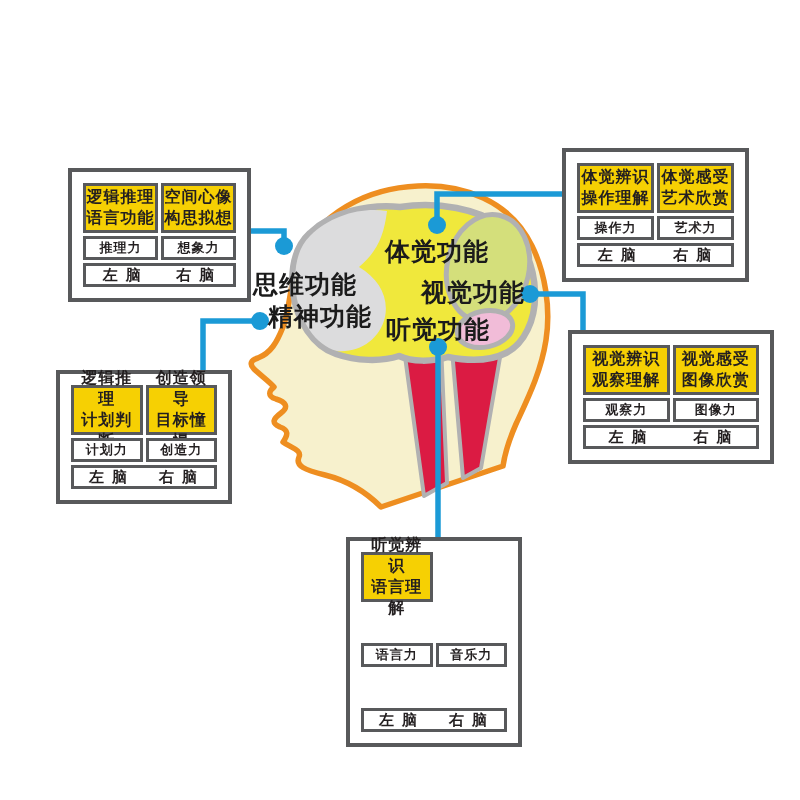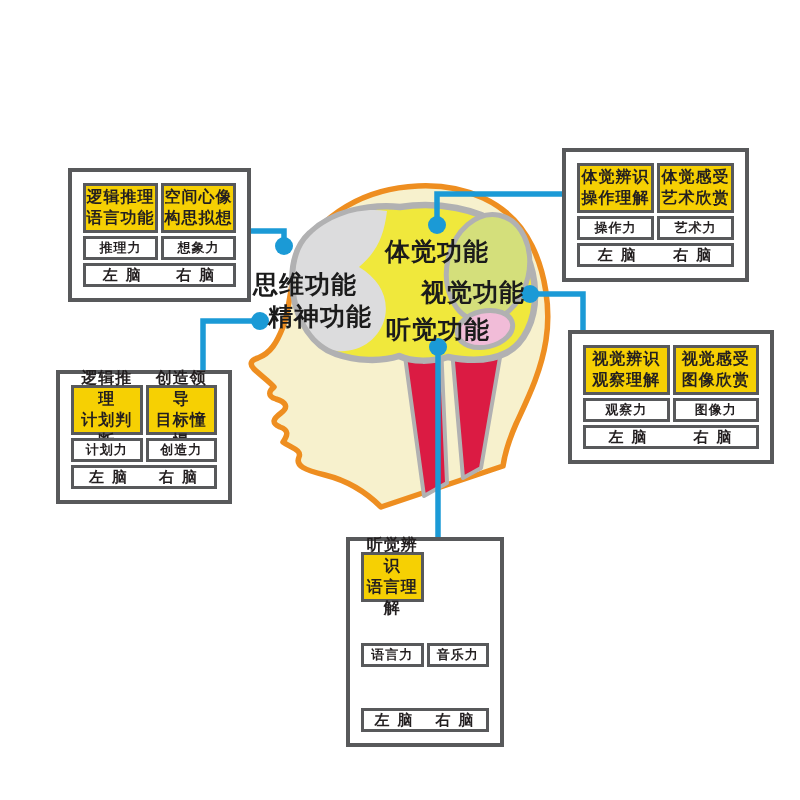--- a/index.html
+++ b/index.html
@@ -43,21 +43,21 @@
     background:#ffffff;border:3px solid var(--table_border);
     height:18px;display:flex;align-items:center;justify-content:space-around;
     font-size:15px;letter-spacing:2px;
   }
 
   
   #tbl-logic      {left:68px; top:168px; width:183px;}
   #tbl-somatic    {left:562px;top:148px; width:187px;}
   #tbl-visual     {left:568px;top:330px; width:206px;}
   #tbl-comm       {left:56px; top:370px; width:176px;}
-  #tbl-auditory   {left:346px;top:537px; width:158px;gap:41px;}
+  #tbl-auditory   {left:346px;top:537px; width:176px;gap:41px;}
 
   
   #lbl-thinking {left:305px;top:264px;margin-top:20px;}
   #lbl-somatic  {left:437px;top:251px;}
   #lbl-visual   {left:473px;top:292px;}
   #lbl-auditory {left:438px;top:329px;}
   #lbl-mental   {left:320px;top:316px;}
 </style>
 </head>
 <body>

